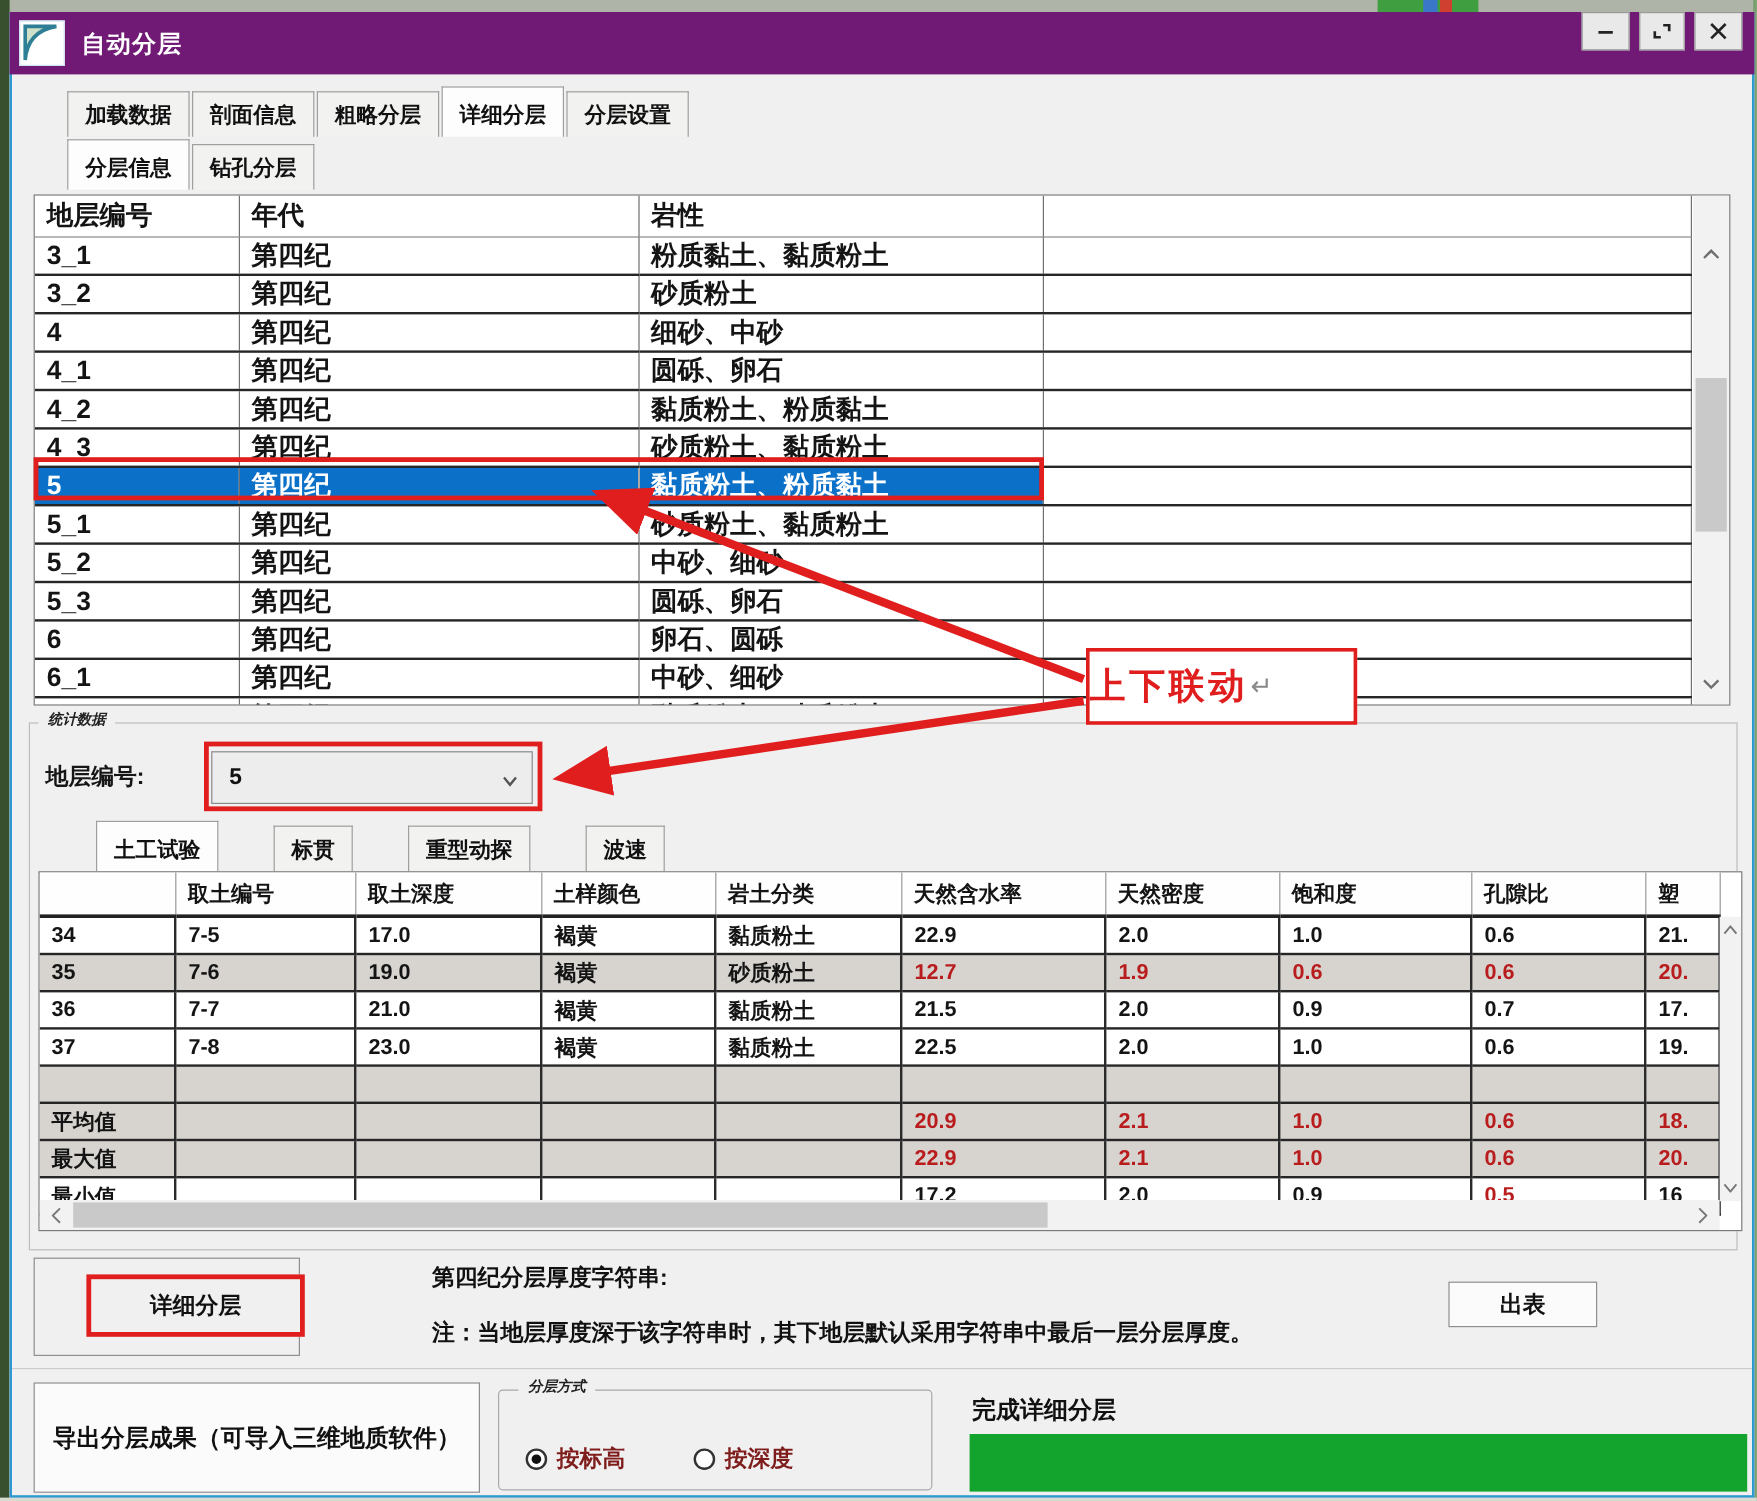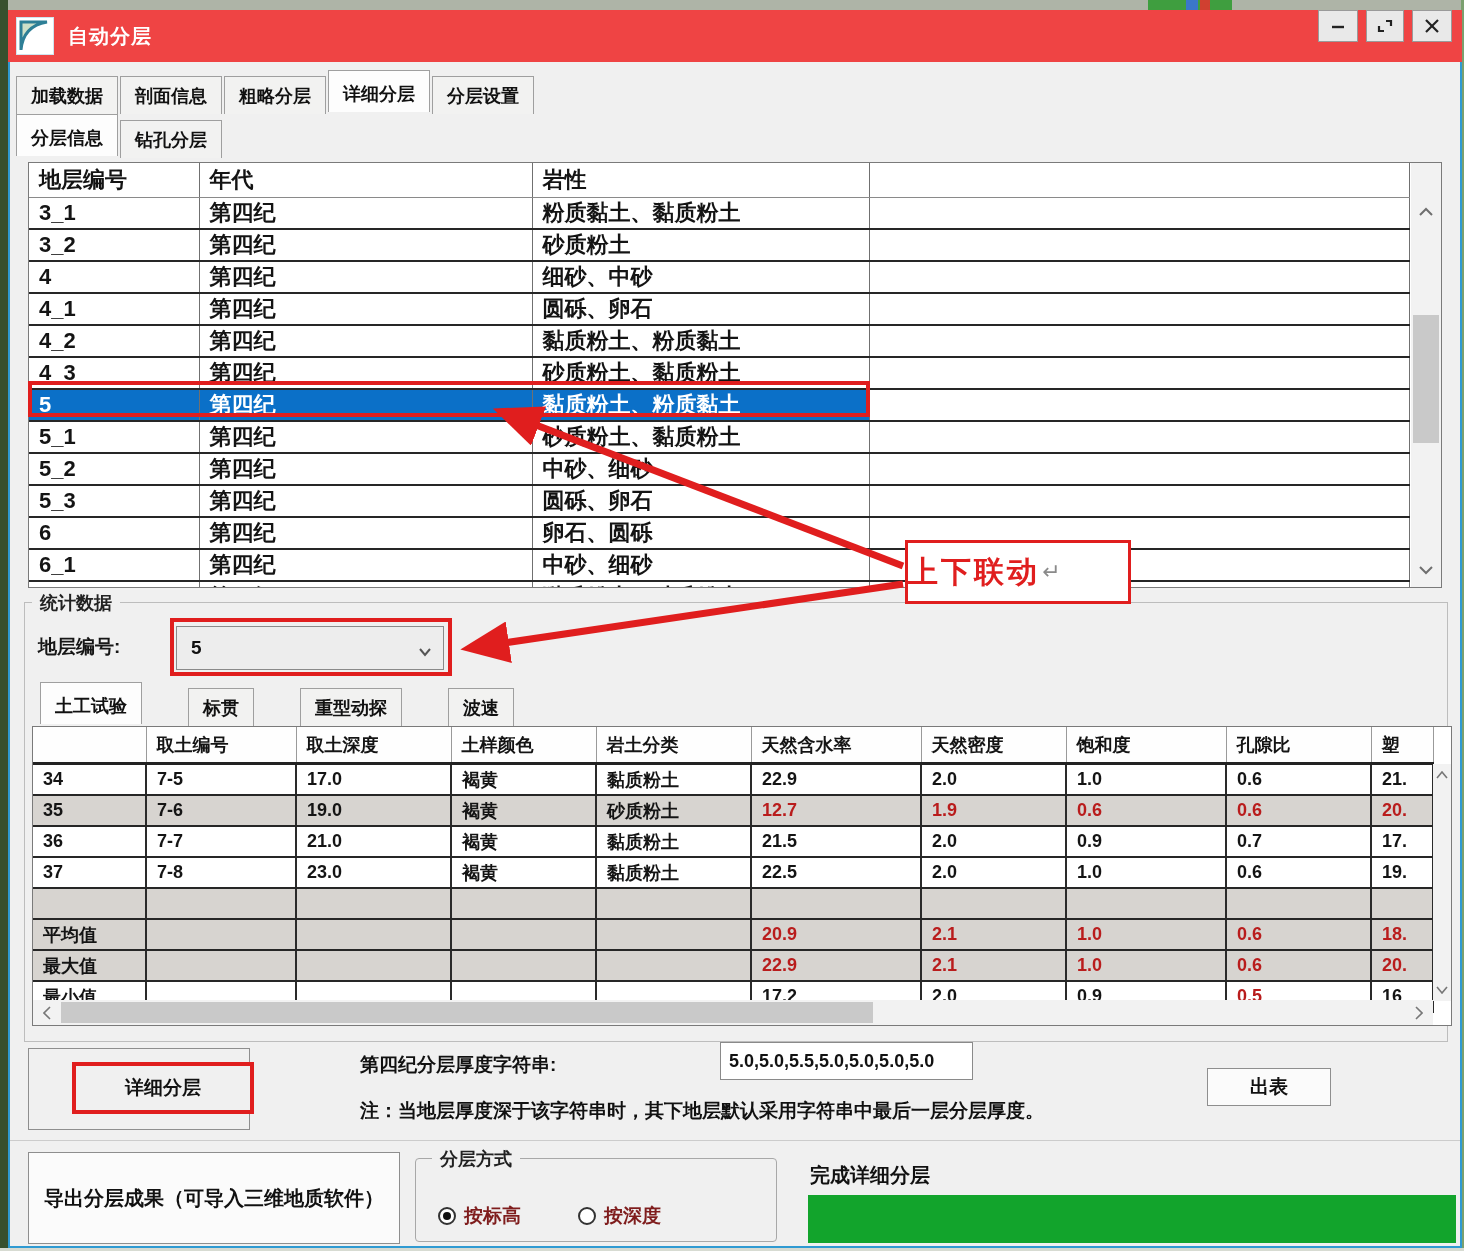--- a/index.html
+++ b/index.html
@@ -9,50 +9,50 @@
   
   .strip-top{left:0;top:0;width:1464px;height:10px;background:#aeb4a7;}
   .strip-left{left:0;top:0;width:8px;height:1251px;background:#38502e;}
   .strip-right{left:1461px;top:0;width:3px;height:1251px;background:#7ba06f;}
   .strip-bottom{left:0;top:1248px;width:1464px;height:3px;background:#d7dbd2;}
   .patch-green{left:1148px;top:0;width:84px;height:10px;background:#3f9e3f;}
   .patch-blue{left:1186px;top:0;width:12px;height:10px;background:#3b77c9;}
   .patch-red{left:1200px;top:0;width:10px;height:10px;background:#d04030;}
   
   .window{left:8px;top:10px;width:1454px;height:1238px;background:#f0f0f0;border:2px solid #2f9ad2;box-sizing:border-box;}
-  .titlebar{left:8px;top:10px;width:1454px;height:52px;background:#ef4444;display:flex;align-items:center;}
+  .titlebar{left:8px;top:10px;width:1454px;height:52px;background:#701a75;display:flex;align-items:center;}
   .app-icon{width:38px;height:38px;margin-left:8px;background:#fff;border:1px solid #cfe4ef;box-sizing:border-box;}
   .title-text{color:#fff;font-size:20px;font-weight:600;margin-left:14px;letter-spacing:1px;}
   .winbtn{position:absolute;top:10px;width:40px;height:32px;background:#e9e9e9;border:1px solid #9a9a9a;box-sizing:border-box;display:flex;align-items:center;justify-content:center;color:#222;}
   .winbtn svg{display:block;}
   
   .tab{box-sizing:border-box;border:1px solid #9f9f9f;border-bottom:none;background:#f2f2f1;color:#111;
        font-size:18px;font-weight:600;padding:7px 14px 6px 14px;margin-right:2px;display:inline-block;}
   .tab.active{background:#fdfdfd;padding-top:11px;position:relative;top:-4px;}
-  .tabrow{display:flex;align-items:center;}
+  .tabrow{display:flex;align-items:flex-start;margin-left:40px;}
   #main-tabs{left:16px;top:76px;height:38px;}
   #sub-tabs{left:16px;top:120px;height:38px;}
   #stats-tabs{left:40px;top:688px;height:38px;gap:44px;}
   
   .gridbox{background:#fff;border:1px solid #7a7a7a;box-sizing:border-box;overflow:hidden;}
   #layer-table-box{left:28px;top:162px;width:1414px;height:426px;}
   table{border-collapse:collapse;table-layout:fixed;}
   #t1{width:1380px;}
   #t1 td{font-size:22px;font-weight:600;color:#141414;padding:0 0 0 10px;height:29px;border-right:1px solid #707070;
         border-bottom:2px solid #262626;white-space:nowrap;overflow:hidden;}
   #t1 thead td{border-bottom:1px solid #8a8a8a;height:34px;}
   #t1 tr.sel td.c0,#t1 tr.sel td.c1,#t1 tr.sel td.c2{background:#0b70c8;color:#fff;}
   
   .sb{background:#f2f2f2;position:absolute;box-sizing:border-box;}
   .sb-thumb{background:#c9c9c9;position:absolute;}
   .sb-arrow{position:absolute;display:flex;align-items:center;justify-content:center;color:#6f6f6f;}
   
   .groupbox{border:1px solid #bdbdbd;box-sizing:border-box;}
   #stats-group{left:24px;top:602px;width:1424px;height:440px;}
-  .group-label{background:#f0f0f0;padding:0 8px;font-size:18px;font-weight:600;color:#222;}
+  .group-label{background:#f0f0f0;padding:0 8px;font-size:12px;font-weight:600;color:#222;font-style:italic;}
   #stats-label{left:32px;top:591px;}
   #layerno-label{left:38px;top:634px;font-size:19px;font-weight:600;color:#161616;}
   .combo{left:176px;top:626px;width:268px;height:44px;background:#ededed;border:1px solid #8a8a8a;box-sizing:border-box;
          display:flex;align-items:center;font-size:19px;font-weight:600;color:#111;padding-left:14px;}
   .combo .chev{position:absolute;right:10px;top:14px;}
   
   #stats-table-box{left:32px;top:726px;width:1420px;height:300px;}
   #t2{width:1400px;}
   #t2 td{font-size:18px;font-weight:600;color:#141414;padding:0 0 0 10px;height:29px;border-right:2px solid #2a2a2a;
         border-bottom:2px solid #262626;white-space:nowrap;overflow:hidden;}
@@ -426,21 +426,20 @@
         <svg width="8" height="14" viewBox="0 0 8 14">
             <polyline points="1,1 7,7 1,13" fill="none" stroke="#777" stroke-width="1.6"></polyline>
           </svg>
       </div>
     </div>
   </div>
 
   <div class="abs" id="detail-frame"></div>
   <div class="abs btn" id="detail-btn">详细分层</div>
   <div class="abs" id="thick-label">第四纪分层厚度字符串:</div>
-  <input class="abs" id="thick-input" value="5.0,5.0,5.5,5.0,5.0,5.0,5.0" style="">
   <div class="abs" id="note-label">注：当地层厚度深于该字符串时，其下地层默认采用字符串中最后一层分层厚度。</div>
   <div class="abs btn" id="chubiao-btn">出表</div>
   <div class="abs" id="sep-line"></div>
 
   <div class="abs btn" id="export-btn">导出分层成果（可导入三维地质软件）</div>
   <div class="abs groupbox" id="method-group"></div>
   <div class="abs group-label" id="method-label">分层方式</div>
   <div class="abs radio-row" id="radio1">
     <span class="radio on"></span>
     <span>按标高</span>

